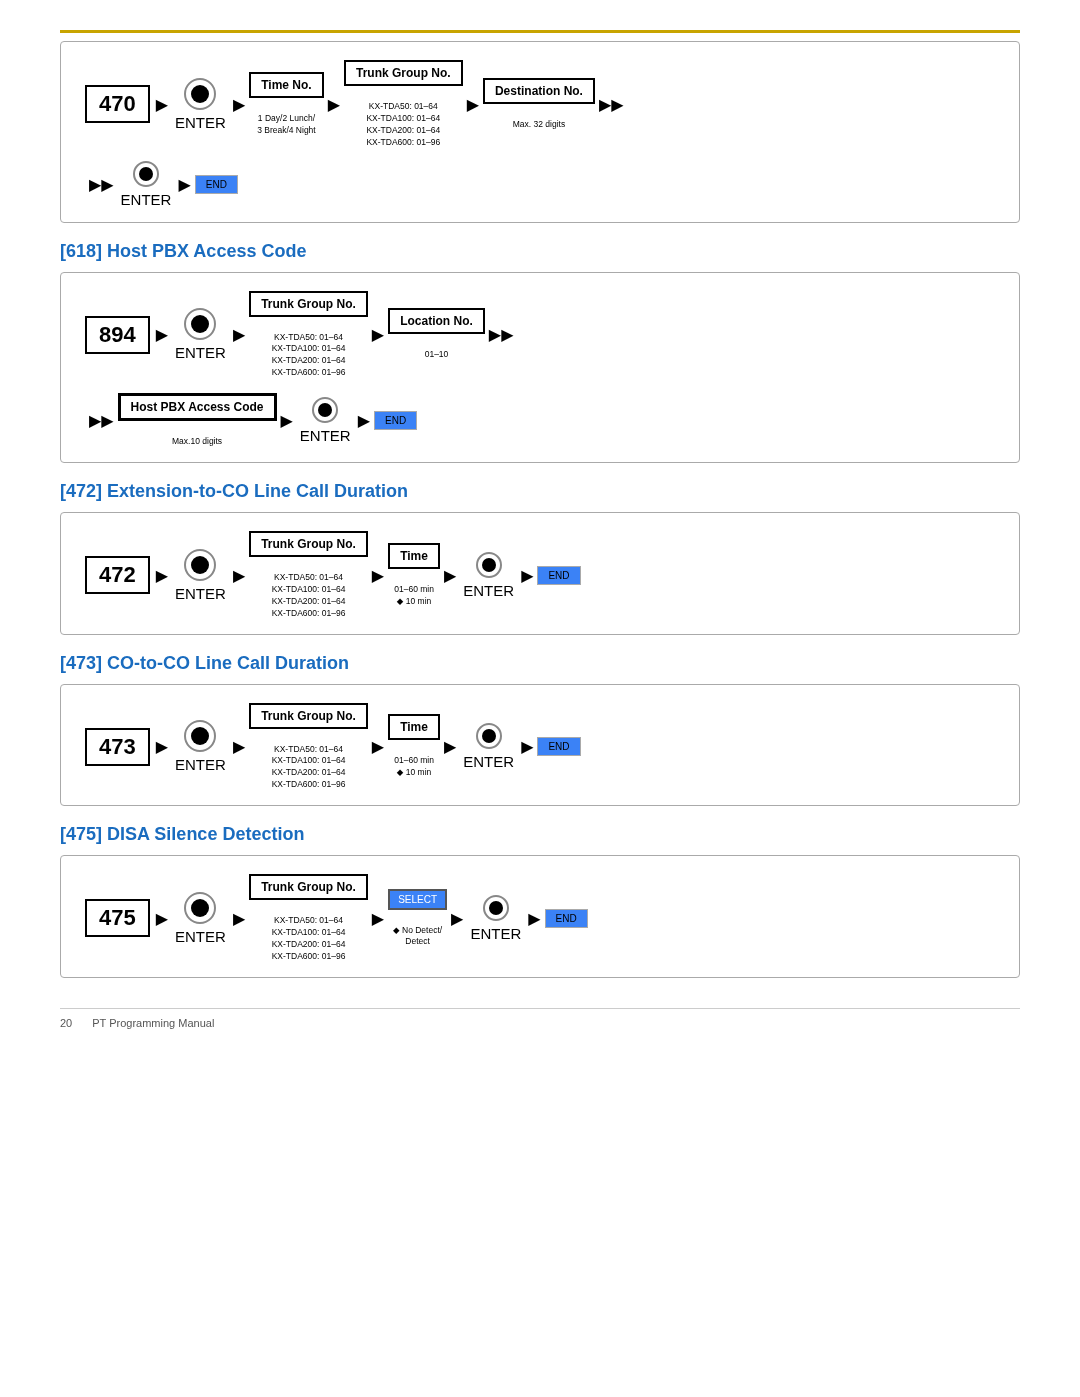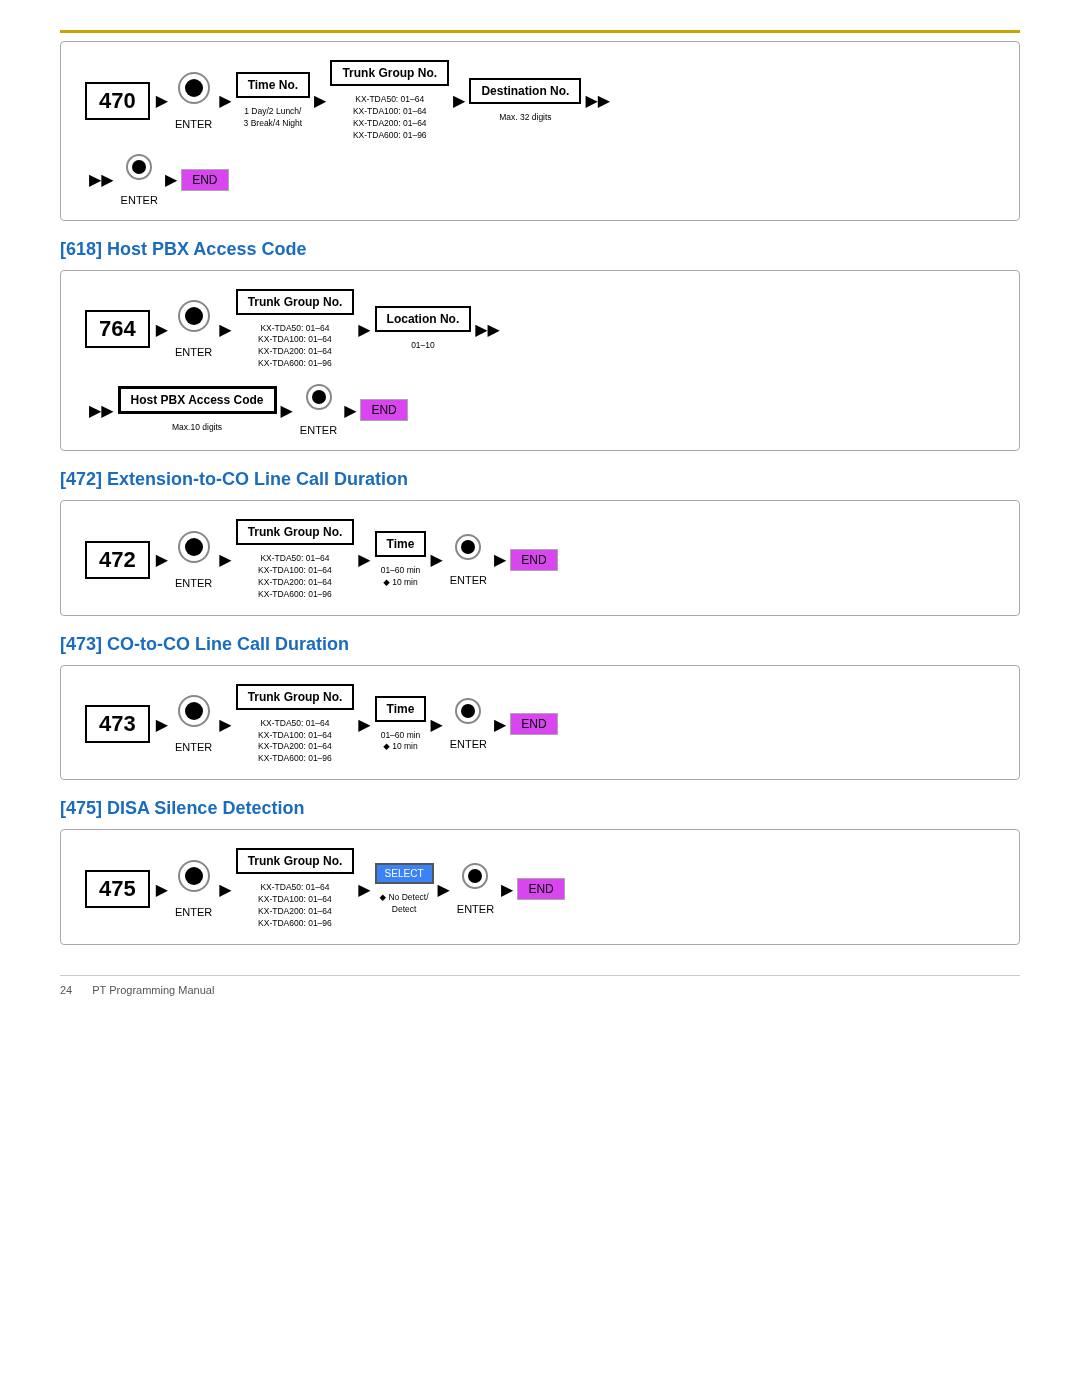--- a/index.html
+++ b/index.html
@@ -72,40 +72,40 @@
     }
 
     .arrow-double-right {
       display: inline-block;
       font-size: 16px;
       margin: 0 4px;
       color: #000;
     }
 
     .enter-label {
-      font-size: 11px;
+      font-size: 15px;
       text-align: center;
-      margin-top: 12px;
+      margin-top: 2px;
       color: #000;
     }
 
     .box-btn {
       border: 2px solid #000;
       font-weight: bold;
       font-size: 12px;
       padding: 4px 10px;
       background: #fff;
       white-space: nowrap;
     }
 
     .end-box {
       border: 1.5px solid #aaa;
-      font-size: 12px;
+      font-size: 10px;
       padding: 3px 10px;
-      background: #d946ef;
+      background: #3b82f6;
       color: #000;
       display: inline-block;
     }
 
     .select-box {
       border: 2px solid #555;
       font-size: 10px;
       padding: 3px 8px;
       background: #3b82f6;
       color: #fff;
@@ -166,21 +166,21 @@
 
     .item-with-note {
       display: flex;
       flex-direction: column;
       align-items: center;
     }
 
     .note-text {
       font-size: 8.5px;
       line-height: 1.4;
-      margin-top: 8px;
+      margin-top: 15px;
       text-align: center;
       color: #000;
     }
 
     hr.gold {
       border: none;
       border-top: 3px solid #c8a400;
       margin-bottom: 8px;
     }
   </style>
@@ -245,21 +245,21 @@
       </div>
     </div>
   </div>
 
   <div class="section-title">[618] Host PBX Access Code</div>
   <div class="diagram-box">
 
     <div class="row-items">
       <div class="item-with-note">
         <div class="code-box">
-            <span>764</span>
+            <span>894</span>
           </div>
       </div>
       <span class="arrow-right">▶</span>
       <div class="enter-node">
         <div class="circle-outline">
           <div class="circle-outline-inner"></div>
         </div>
         <span class="enter-label">ENTER</span>
       </div>
       <span class="arrow-right">▶</span>
@@ -406,16 +406,16 @@
         <span class="enter-label">ENTER</span>
       </div>
       <span class="arrow-right">▶</span>
       <div class="item-with-note">
         <div class="end-box">END</div>
       </div>
     </div>
   </div>
 
   <div class="footer">
-    <span class="footer-page">24</span>
+    <span class="footer-page">20</span>
     <span class="footer-title">PT Programming Manual</span>
   </div>
 </div>
 
 </body></html>

